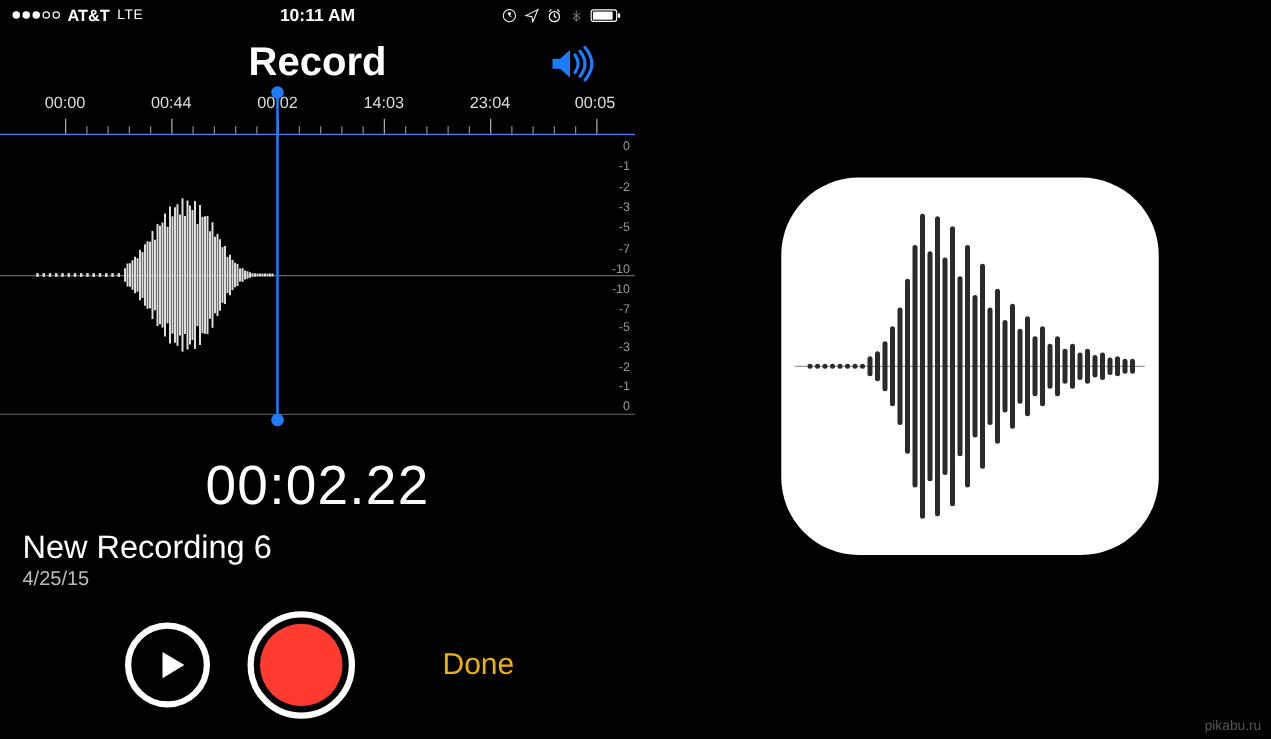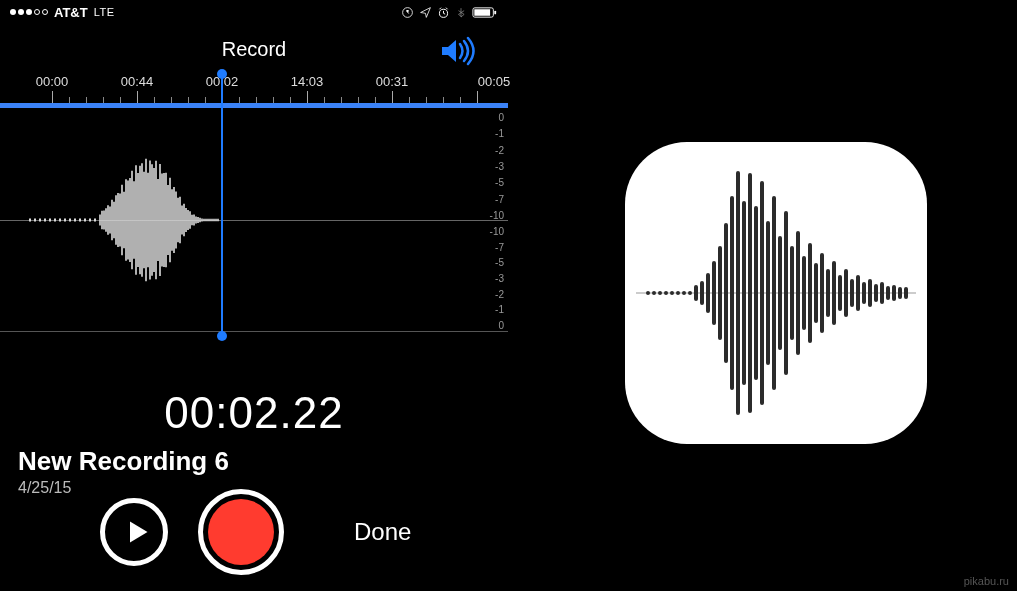--- a/index.html
+++ b/index.html
@@ -41,38 +41,38 @@
   .sb-ic { width: 14px; height: 14px; display:inline-flex; align-items:center; justify-content:center;}
 
   
   .header {
     position: relative;
     height: 50px;
     display: flex;
     align-items: center;
     justify-content: center;
   }
-  .title { font-size: 20px; font-weight: 400; }
+  .title { font-size: 32px; font-weight: 700; }
   .speaker-btn {
     position: absolute;
     right: 30px; top: 12px;
     width: 40px; height: 30px;
     color: #1f7cff;
     display: flex; align-items: center; justify-content: center;
   }
 
   
   .timeline {
     position: relative;
     height: 290px;
   }
   .ruler {
     position: relative;
     height: 34px;
-    border-bottom: 5px solid #3b82f6;
+    border-bottom: 1px solid #3b82f6;
   }
   .ruler-tick {
     position: absolute;
     bottom: 0;
     width: 1px;
     background: #888;
   }
   .ruler-tick.major { height: 12px; background:#aaa;}
   .ruler-tick.minor { height: 6px; }
   .ruler-label {
@@ -130,24 +130,24 @@
     left: 0; top: 0;
     width: 480px; height: 224px;
   }
 
   
   .elapsed {
     text-align: center;
     font-size: 44px;
     font-weight: 200;
     letter-spacing: 1px;
-    margin-top: 24px;
+    margin-top: 0;
     font-variant-numeric: tabular-nums;
   }
-  .rec-name { font-size: 26px; font-weight: 700; margin: 8px 0 2px 18px; }
+  .rec-name { font-size: 26px; font-weight: 400; margin: 8px 0 2px 18px; }
   .rec-date { font-size: 16px; color: #bbb; margin-left: 18px; }
 
   
   .controls {
     position: absolute;
     left: 0; right: 0; bottom: 14px;
     height: 90px;
     display: flex;
     align-items: center;
     gap: 30px;
@@ -168,21 +168,21 @@
     display:flex; align-items:center; justify-content:center;
     background: transparent;
   }
   .record-btn .inner{
     width: 66px; height:66px;
     background: #ff3b2f;
     border-radius: 50%;
   }
   .done-btn{
     font-size: 24px;
-    color: #ffffff;
+    color: #eab308;
     margin-left: 40px;
     background: none; border: none; text-align: right;
   }
 
   
   .app-icon {
     position: absolute;
     left: 625px; top: 142px;
     width: 302px; height: 302px;
     background: #fff;
@@ -206,20 +206,21 @@
       <span class="dots">
         <span class="dot"></span>
           <span class="dot"></span>
           <span class="dot"></span>
         <span class="dot empty"></span>
           <span class="dot empty"></span>
       </span>
       <span class="carrier">AT&amp;T</span>
       <span class="net">LTE</span>
     </div>
+    <span class="clock">10:11 AM</span>
     <div class="status-right">
       <span class="sb-ic">
         <svg viewBox="0 0 16 16" width="13" height="13">
             <circle cx="8" cy="8" r="6" fill="none" stroke="#fff" stroke-width="1"></circle>
             <path d="M8 5 v3 l2 1" stroke="#fff" stroke-width="1" fill="none"></path>
             <rect x="6.5" y="5" width="3" height="2.2" rx="0.5" fill="#fff"></rect>
           </svg>
       </span>
       <span class="sb-ic">
         <svg viewBox="0 0 16 16" width="13" height="13">
@@ -278,27 +279,27 @@
         <div class="ruler-tick minor" style="left: 239px;"></div>
         <div class="ruler-tick minor" style="left: 256px;"></div>
         <div class="ruler-tick minor" style="left: 273px;"></div>
         <div class="ruler-tick minor" style="left: 290px;"></div>
         <div class="ruler-label" style="left: 307px;">14:03</div>
         <div class="ruler-tick major" style="left: 307px;"></div>
         <div class="ruler-tick minor" style="left: 324px;"></div>
         <div class="ruler-tick minor" style="left: 341px;"></div>
         <div class="ruler-tick minor" style="left: 358px;"></div>
         <div class="ruler-tick minor" style="left: 375px;"></div>
-        <div class="ruler-label" style="left: 392px;">00:31</div>
+        <div class="ruler-label" style="left: 392px;">23:04</div>
         <div class="ruler-tick major" style="left: 392px;"></div>
         <div class="ruler-tick minor" style="left: 409px;"></div>
         <div class="ruler-tick minor" style="left: 426px;"></div>
         <div class="ruler-tick minor" style="left: 443px;"></div>
         <div class="ruler-tick minor" style="left: 460px;"></div>
-        <div class="ruler-label" style="left: 494px;">00:05</div>
+        <div class="ruler-label" style="left: 476px;">00:05</div>
         <div class="ruler-tick major" style="left: 477px;"></div>
       </div>
 
     <div class="wave-area">
       <div class="midline"></div>
       <div class="bottom-line"></div>
       <svg class="wave-svg" viewBox="0 0 480 224" preserveAspectRatio="none" id="wavesvg">
           <line x1="30" x2="30" y1="110.5" y2="113.5" stroke="#ddd" stroke-width="2"></line>
           <line x1="35" x2="35" y1="110.5" y2="113.5" stroke="#ddd" stroke-width="2"></line>
           <line x1="40" x2="40" y1="110.5" y2="113.5" stroke="#ddd" stroke-width="2"></line>

